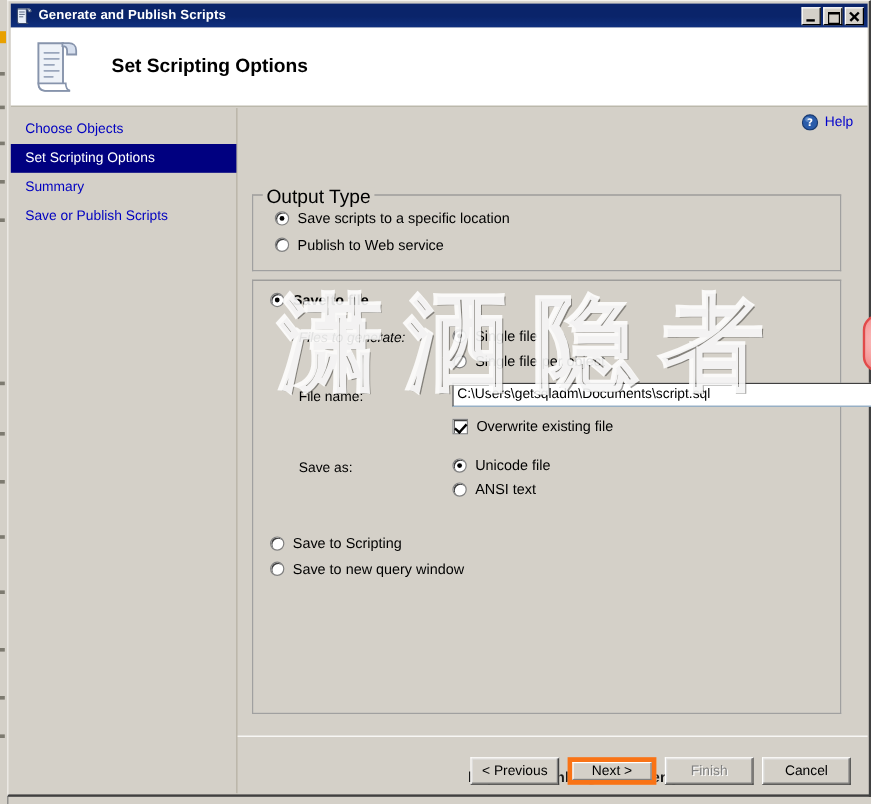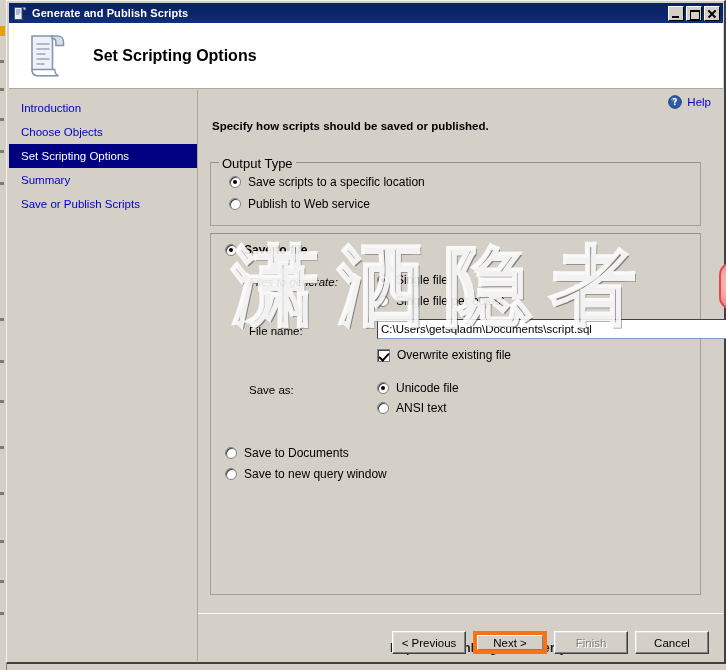--- a/index.html
+++ b/index.html
@@ -210,21 +210,21 @@
     position: absolute;
     border: 1px solid #a0a0a0;
     border-top-color: #919191;
     background: transparent;
   }
   .groupbox > .gb-legend {
     position: absolute;
     top: -7px; left: 8px;
     background: #d4d0c8;
     padding: 0 3px;
-    font-size: 13px;
+    font-size: 16px;
     color: #000;
   }
   #grp-output {
     left: 12px; top: 72px;
     width: 489px; height: 62px;
   }
   #grp-save {
     left: 12px; top: 143px;
     width: 489px; height: 360px;
   }
@@ -463,41 +463,39 @@
             <line x1="16" y1="35" x2="23" y2="35"></line>
           </g>
         </svg>
       </span>
       <span class="hdr-title">Set Scripting Options</span>
     </div>
 
     <div id="bodyarea">
 
       <div id="sidebar">
-        <div class="nav-item">Introduction</div>
         <div class="nav-item">Choose Objects</div>
         <div class="nav-item active">Set Scripting Options</div>
         <div class="nav-item">Summary</div>
         <div class="nav-item">Save or Publish Scripts</div>
       </div>
 
       <div id="content">
 
         <div class="help-link">
           <span class="help-icon">
             <svg width="14" height="14" viewBox="0 0 14 14">
               <circle cx="7" cy="7" r="6.3" fill="#2a5caa" stroke="#1b3c72" stroke-width="1"></circle>
               <circle cx="5" cy="4.6" r="2" fill="#7fa6d8" opacity=".6"></circle>
               <text x="7" y="10.4" font-family="DejaVu Sans, sans-serif" font-size="8.6" font-weight="bold" fill="#ffffff" text-anchor="middle">?</text>
             </svg>
           </span>
           <span>Help</span>
         </div>
 
-        <div class="instruction">Specify how scripts should be saved or published.</div>
 
         <div class="groupbox" id="grp-output">
           <span class="gb-legend">Output Type</span>
 
           <div class="radio-row" style="left:18px; top:12px;">
             <span class="radio checked"></span>
             <span>Save scripts to a specific location</span>
           </div>
 
           <div class="radio-row" style="left:18px; top:34px;">
@@ -541,21 +539,21 @@
             <span>Unicode file</span>
           </div>
 
           <div class="radio-row" style="left:166px; top:167px;">
             <span class="radio"></span>
             <span>ANSI text</span>
           </div>
 
           <div class="radio-row" style="left:14px; top:212px;">
             <span class="radio"></span>
-            <span>Save to Documents</span>
+            <span>Save to Scripting</span>
           </div>
 
           <div class="radio-row" style="left:14px; top:233px;">
             <span class="radio"></span>
             <span>Save to new query window</span>
           </div>
         </div>
 
         <div id="watermark">
           <div class="wm-text">潇洒隐者</div>

